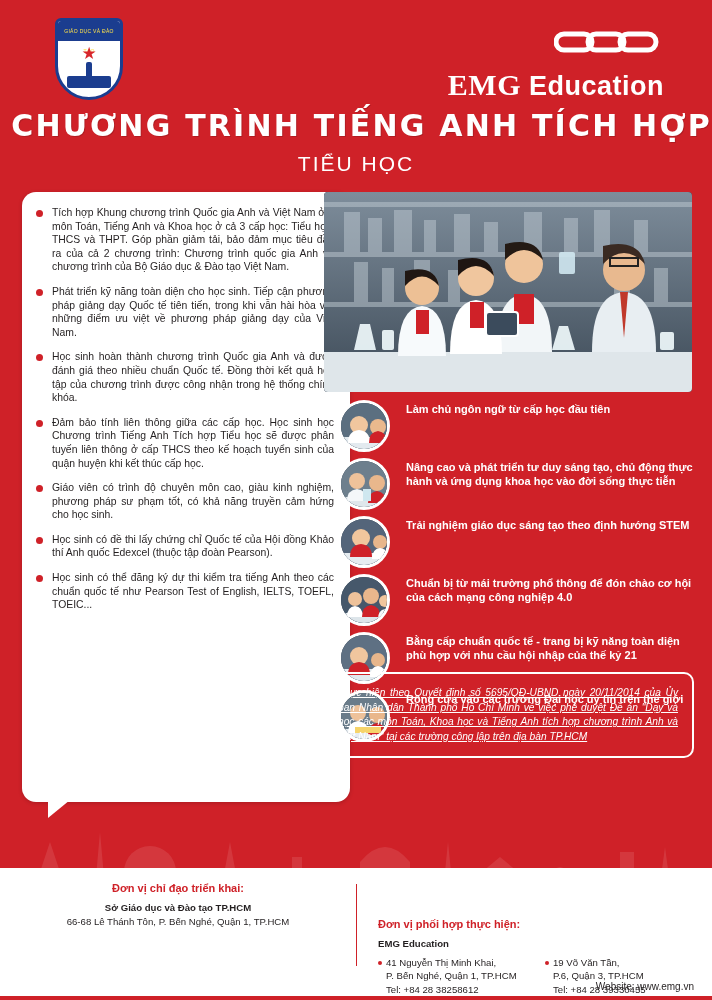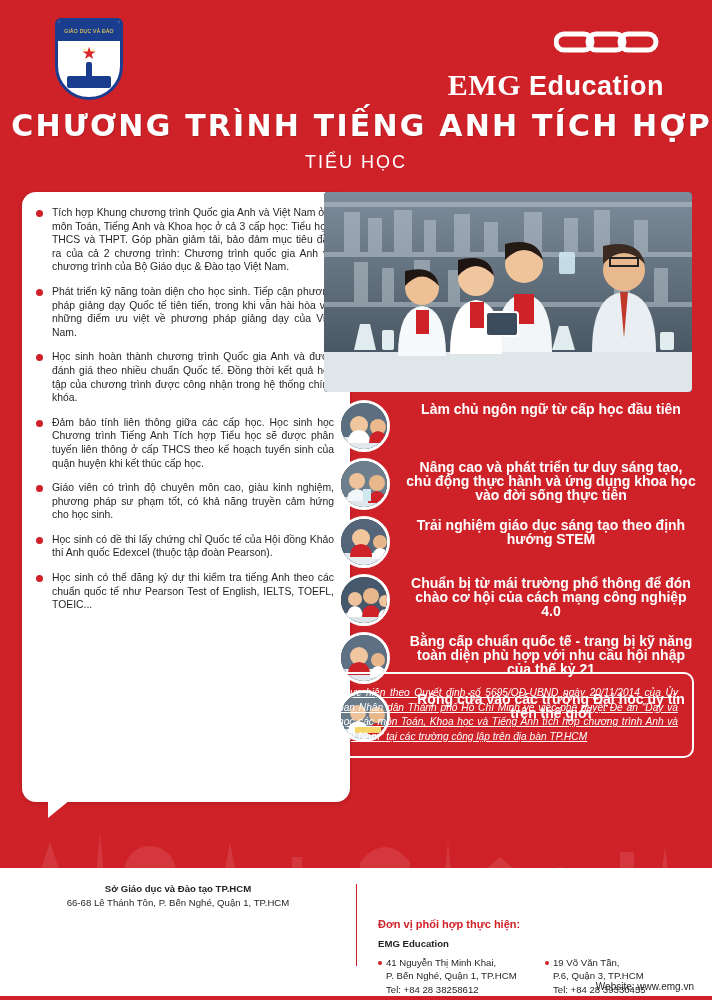--- a/index.html
+++ b/index.html
@@ -70,21 +70,21 @@
     font-size:30px;
     font-weight:bold;
     letter-spacing:2.2px;
     font-family:"DejaVu Sans", sans-serif;
     text-shadow:1px 1px 0 rgba(0,0,0,.15);
   }
   .subtitle {
     position:absolute; left:0; right:0; top:152px;
     text-align:center;
     color:#ffffff;
-    font-size:18px;
+    font-size:21px;
     letter-spacing:2px;
   }
 
   
   .left-panel {
     position:absolute; left:22px; top:192px;
     width:328px; height:610px;
     background:#ffffff;
     border-radius:14px;
     padding:14px 16px 10px 14px;
@@ -138,25 +138,24 @@
     position:absolute; left:14px; top:0;
     width:52px; height:52px;
     border-radius:50%;
     border:3px solid #ffffff;
     overflow:hidden;
     background:#2b3a4a;
   }
   .rl-thumb svg { display:block; }
   .rl-text {
     color:#ffffff;
-    font-size:14px;
+    font-size:11px;
     line-height:14px;
     font-weight:bold;
     padding-top:2px;
-    text-align:center;
   }
 
   
   .note {
     position:absolute; right:18px; top:672px;
     width:372px;
     border:2px solid #ffffff;
     border-radius:10px;
     padding:12px 14px;
     color:#ffffff;
@@ -445,20 +444,21 @@
     </div>
 
   </div>
 
   <div class="note">Thực hiện theo Quyết định số 5695/QĐ-UBND ngày 20/11/2014 của Ủy ban Nhân dân Thành phố Hồ Chí Minh về việc phê duyệt Đề án "Dạy và học các môn Toán, Khoa học và Tiếng Anh tích hợp chương trình Anh và Việt Nam" tại các trường công lập trên địa bàn TP.HCM</div>
 
   <div class="footer">
     <div class="divider"></div>
 
     <div class="f-left">
+      <div class="f-head">Đơn vị chỉ đạo triển khai:</div>
       <div class="f-line bold">Sở Giáo dục và Đào tạo TP.HCM</div>
       <div class="f-line">66-68 Lê Thánh Tôn, P. Bến Nghé, Quận 1, TP.HCM</div>
     </div>
 
     <div class="f-right">
       <div class="f-head">Đơn vị phối hợp thực hiện:</div>
       <div class="f-line bold" style="margin-bottom:5px;">EMG Education</div>
       <div class="f-cols">
         <div class="f-col dotted">
           <div class="f-line">41 Nguyễn Thị Minh Khai,</div>

